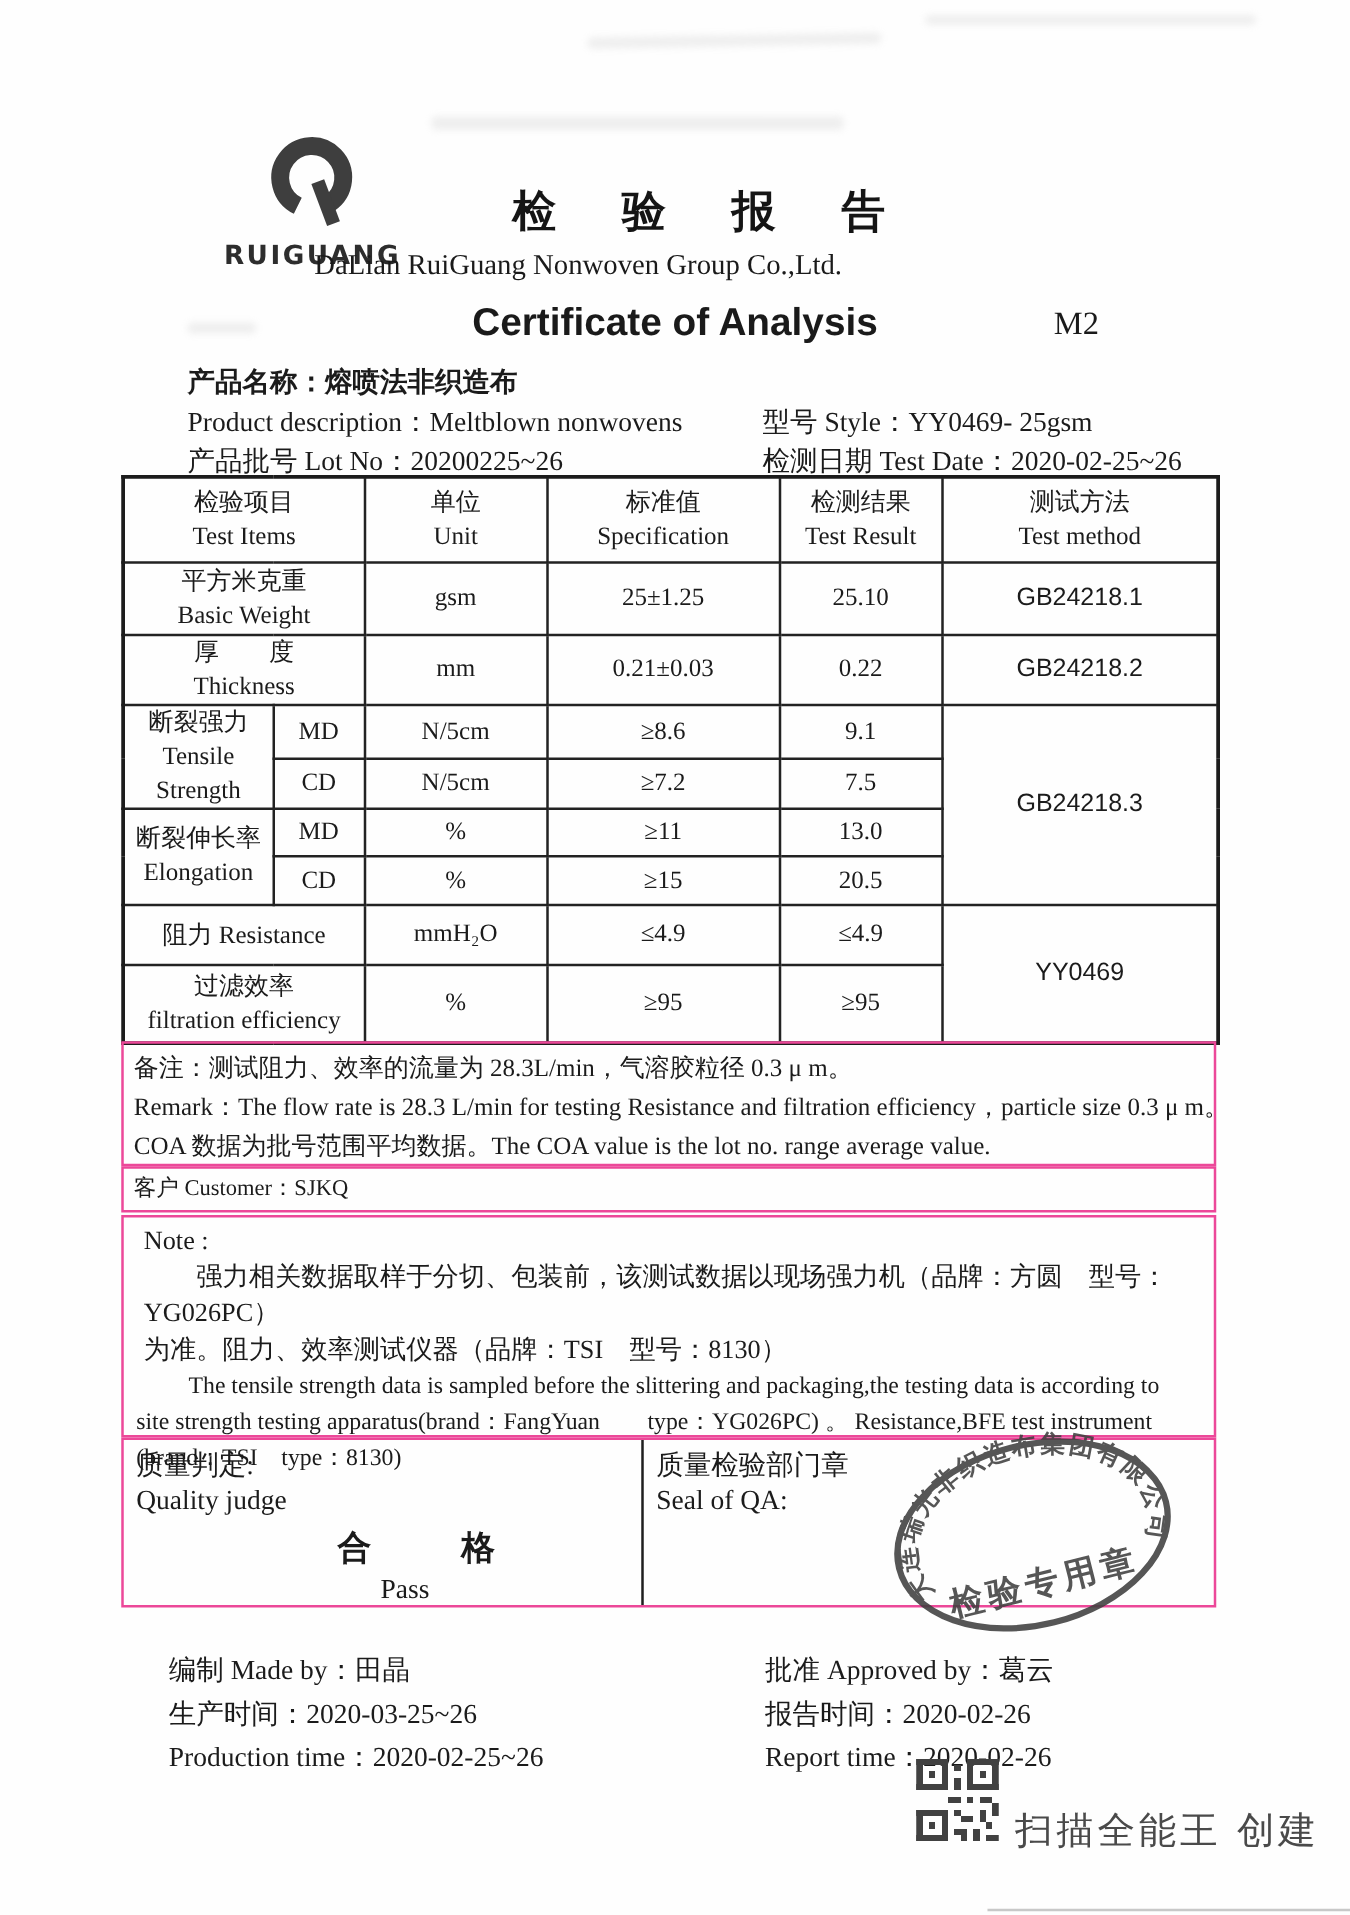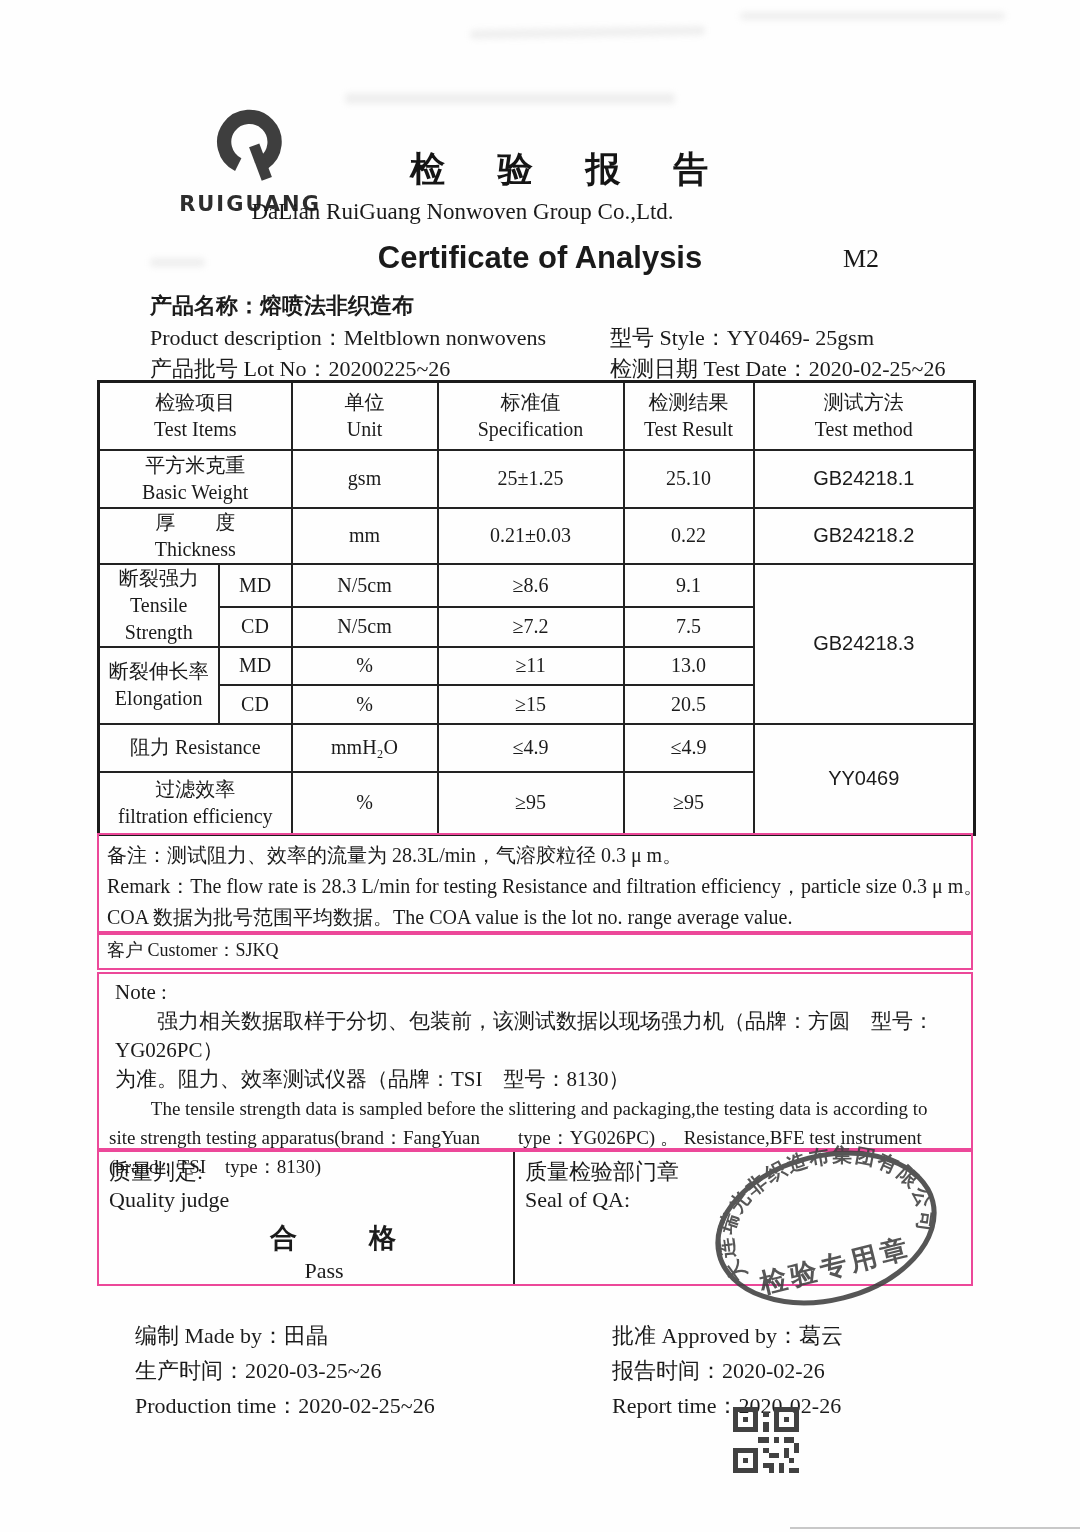--- a/index.html
+++ b/index.html
@@ -279,14 +279,15 @@
         <rect x="7" y="9" width="2" height="1"></rect>
         <rect x="10" y="8" width="1" height="2"></rect>
         <rect x="12" y="7" width="1" height="2"></rect>
       <rect x="6" y="11" width="2" height="1"></rect>
         <rect x="9" y="11" width="1" height="2"></rect>
         <rect x="11" y="10" width="1" height="1"></rect>
         <rect x="11" y="12" width="2" height="1"></rect>
         <rect x="7" y="12" width="1" height="1"></rect>
     </g>
   </svg>
+  <div class="scan-caption">扫描全能王 创建</div>
 
 </div>
 
 </body></html>

